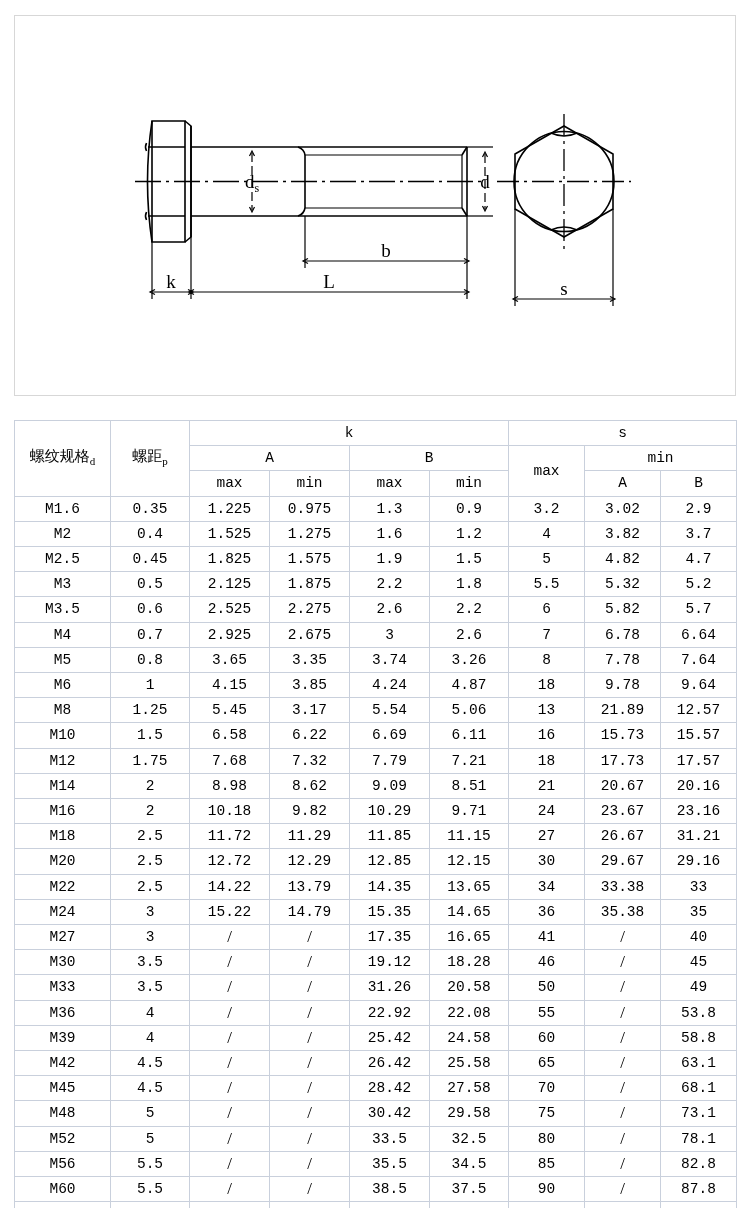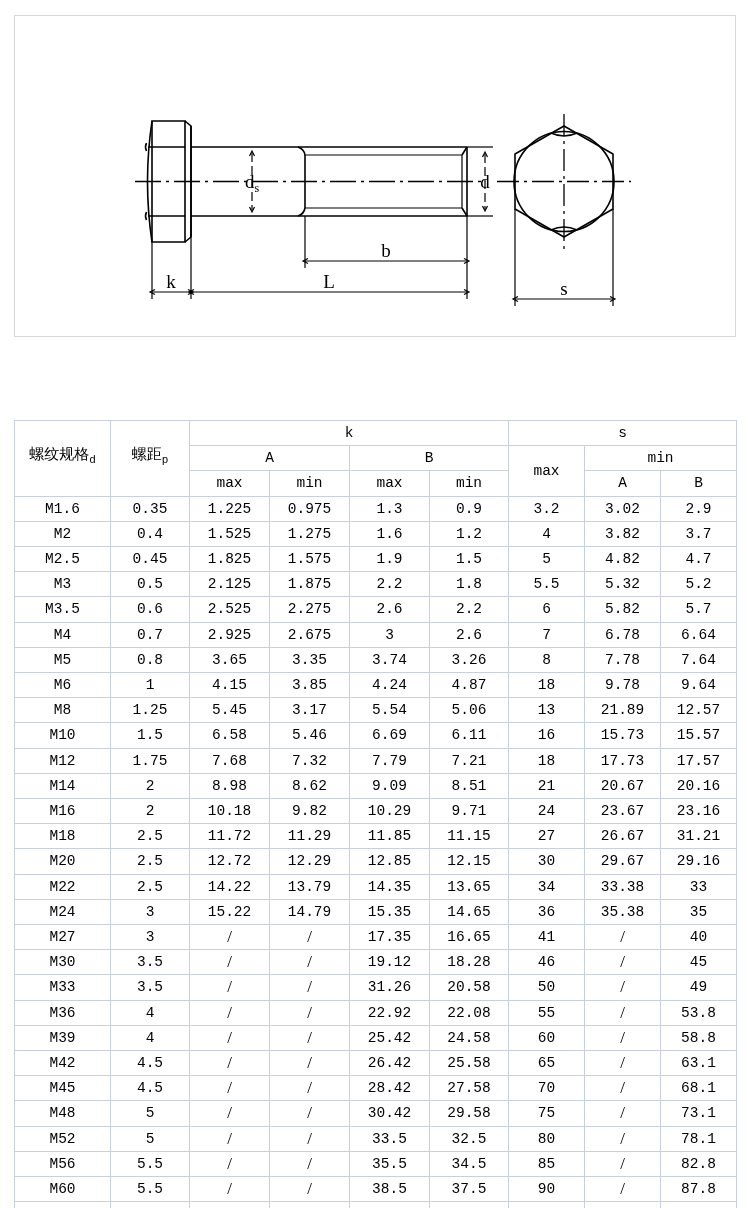--- a/index.html
+++ b/index.html
@@ -14,21 +14,21 @@
     color: #000;
     overflow: hidden;
   }
 
   
   #drawing-panel {
     position: absolute;
     left: 14px;
     top: 15px;
     width: 722px;
-    height: 322px;
+    height: 381px;
     border: 1px solid #d7d7d7;
     box-sizing: border-box;
     background: #fff;
   }
   #drawing-svg {
     position: absolute;
     left: 0;
     top: 0;
   }
   .dlabel {
@@ -61,21 +61,21 @@
     font-weight: normal;
     font-family: "Liberation Mono", "DejaVu Sans Mono", monospace;
     font-size: 14.5px;
     color: #000;
     padding: 0;
     height: 24.2px;
     line-height: 24.2px;
     white-space: nowrap;
   }
   table.spec th.cjk {
-    font-family: Liberation Mono, monospace;
+    font-family: Liberation Serif, serif;
     font-size: 15px;
   }
   table.spec td.dash {
     font-family: "Liberation Serif", "DejaVu Serif", serif;
     font-size: 17px;
   }
   .sub-lbl {
     font-size: 11px;
     vertical-align: sub;
   }
@@ -349,21 +349,21 @@
           <td>5.54</td>
           <td>5.06</td>
           <td>13</td>
           <td>21.89</td>
           <td>12.57</td>
         </tr>
         <tr>
           <td>M10</td>
           <td>1.5</td>
           <td>6.58</td>
-          <td>5.46</td>
+          <td>6.22</td>
           <td>6.69</td>
           <td>6.11</td>
           <td>16</td>
           <td>15.73</td>
           <td>15.57</td>
         </tr>
         <tr>
           <td>M12</td>
           <td>1.75</td>
           <td>7.68</td>

